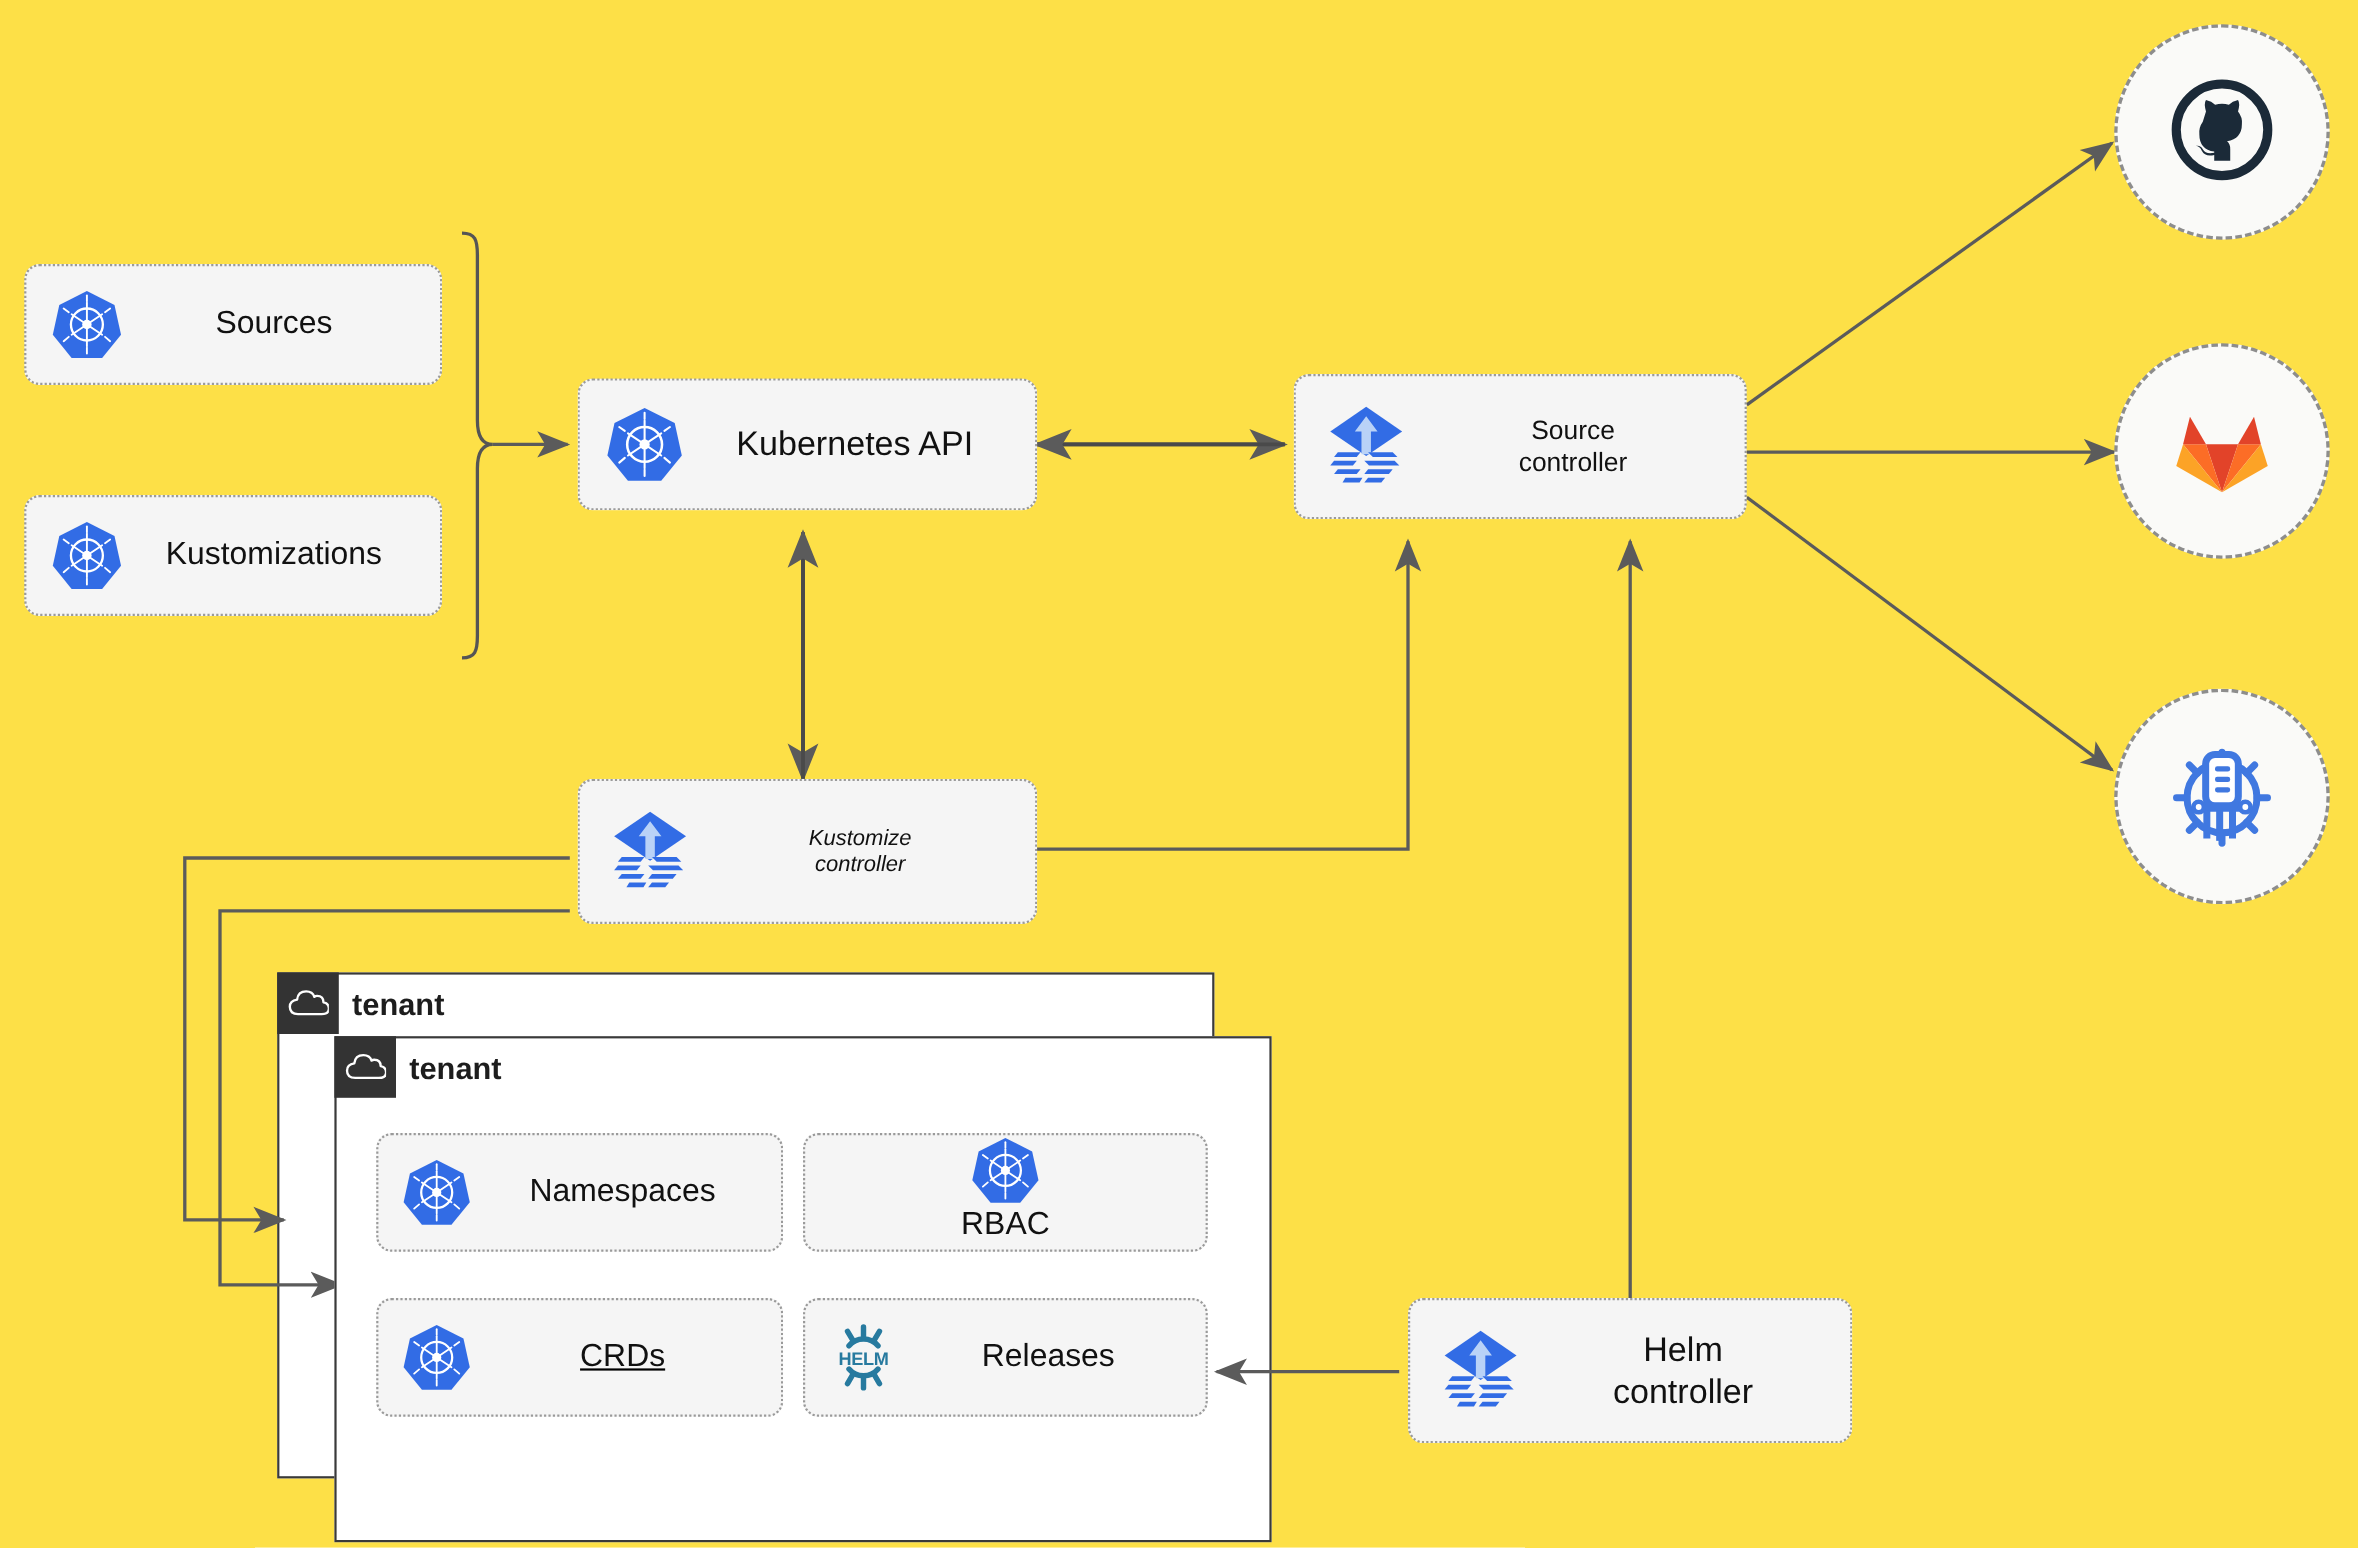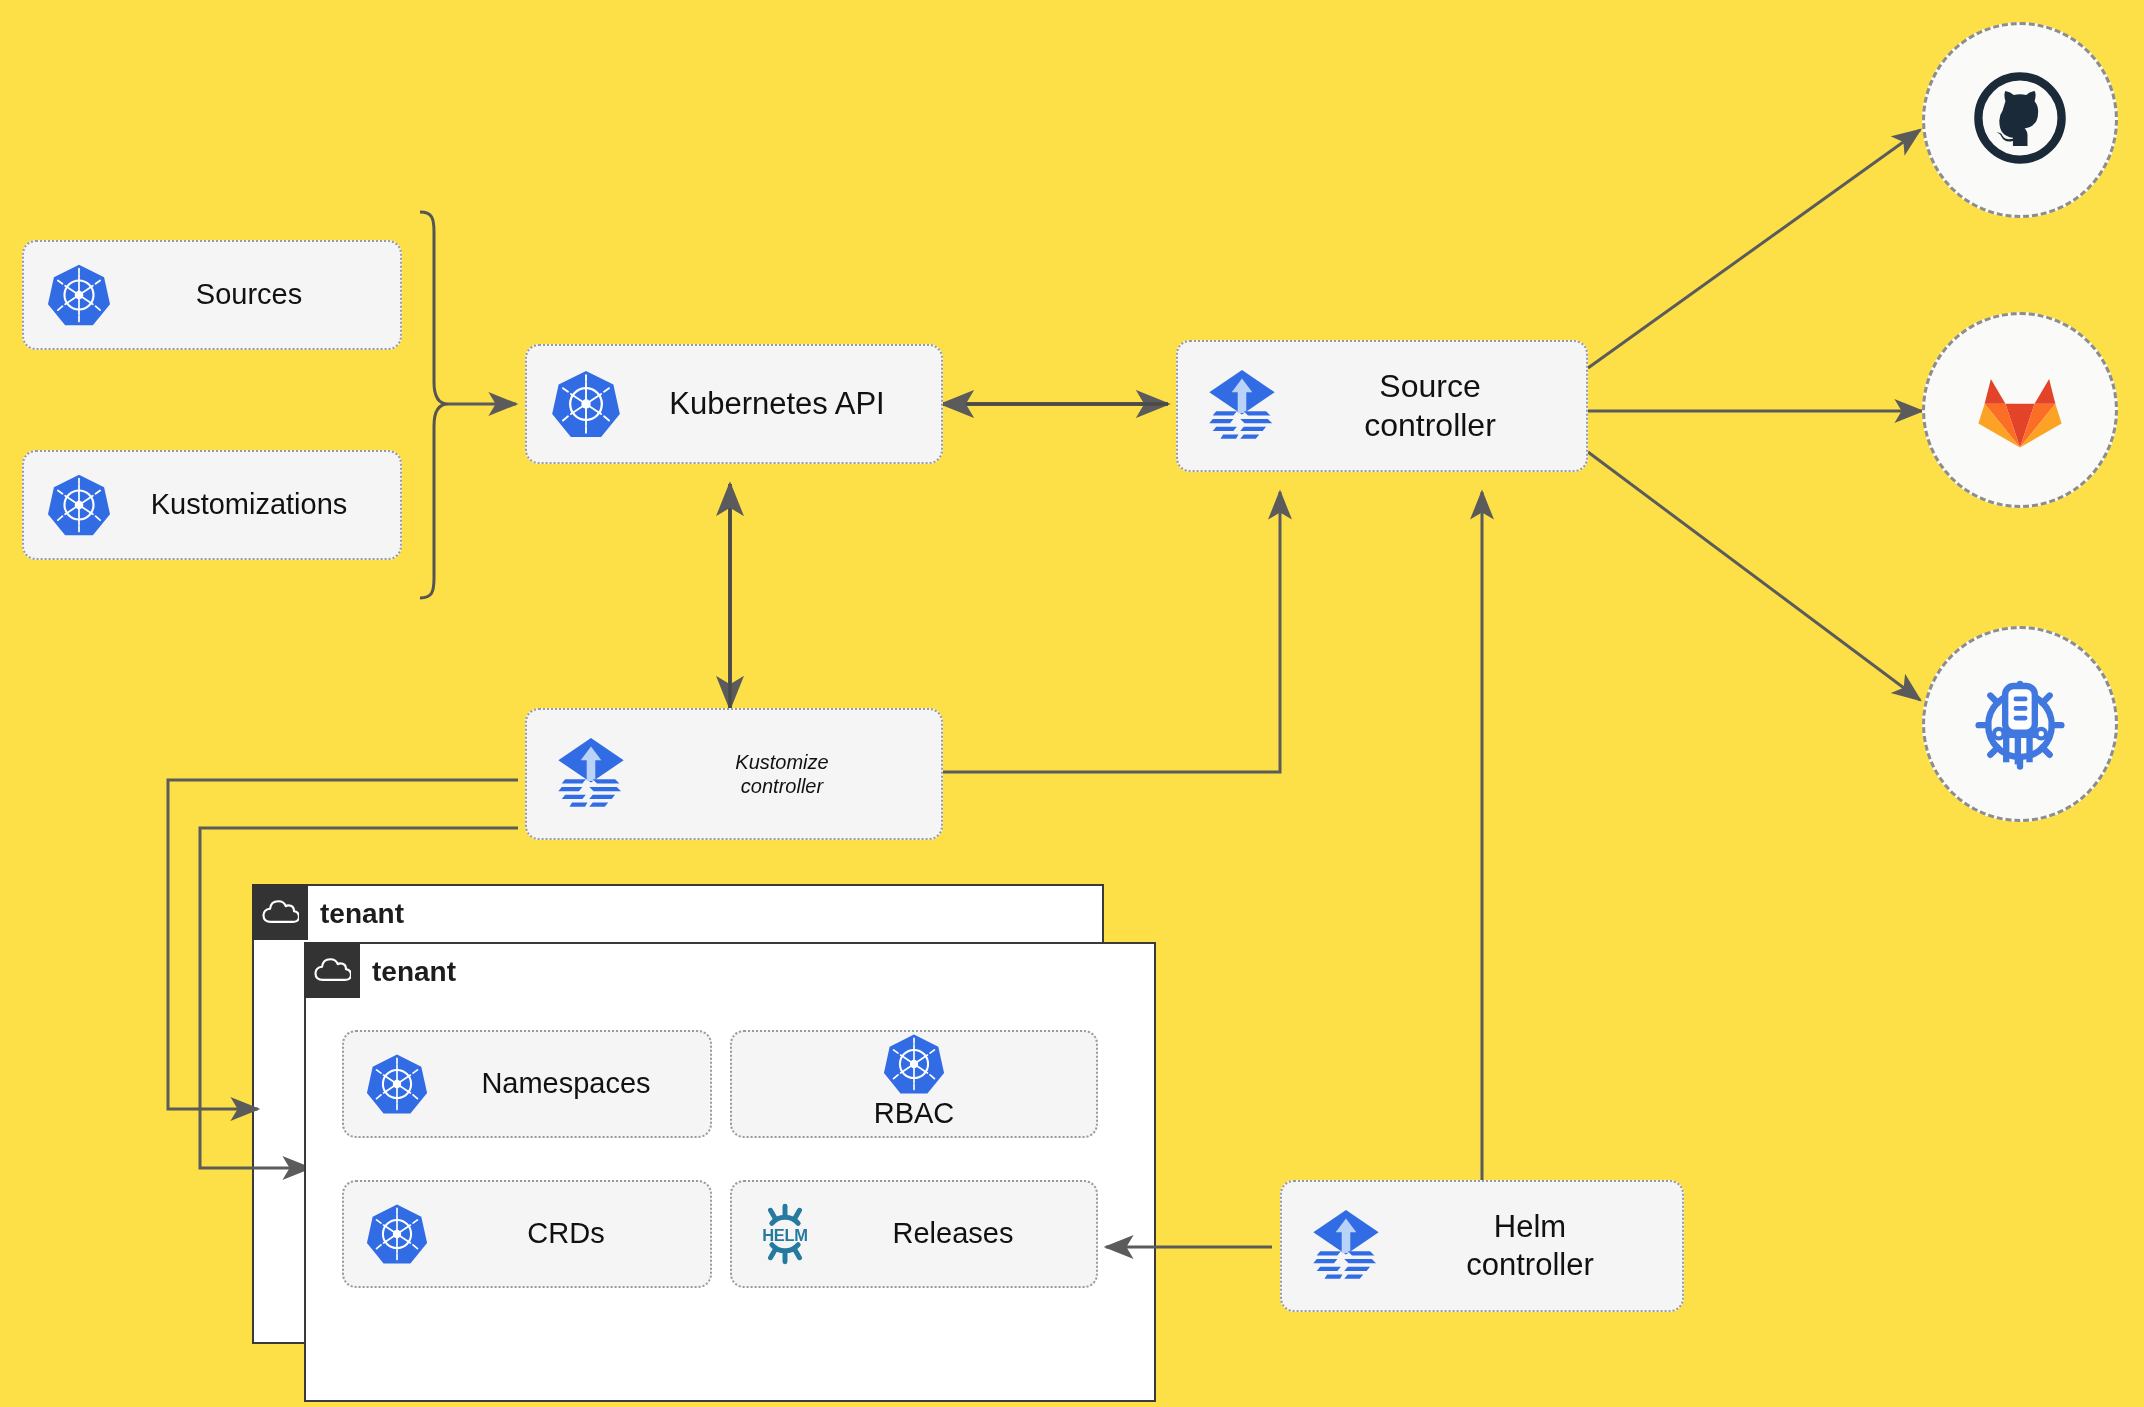--- a/index.html
+++ b/index.html
@@ -195,21 +195,21 @@
           <path d="M52 56 L78 56 L83 61 L57 61 Z"></path>
           <path d="M16 65 L40 65 L36 70 L12 70 Z"></path>
           <path d="M48 65 L80 65 L85 70 L53 70 Z"></path>
           <path d="M20 74 L44 74 L40 79 L16 79 Z"></path>
           <path d="M52 74 L78 74 L74 79 L48 79 Z"></path>
           <path d="M28 83 L46 83 L43 88 L25 88 Z"></path>
           <path d="M52 83 L70 83 L66 88 L48 88 Z"></path>
         </g>
       </svg>
     </span>
-    <span class="lbl" style="font-size:32px;">Source
+    <span class="lbl" style="font-size:24px;">Source
 controller</span>
   </div>
 
   <div class="node" style="left:525px;top:708px;width:418px;height:132px;padding:0 16px;">
     <span class="ico" style="width:96px;">
       <svg width="86" height="86" viewBox="0 0 100 100">
         <path d="M50 8 L88 34 L50 60 L12 34 Z" fill="#326ce5"></path>
         <path d="M50 18 L62 34 L55 34 L55 58 L45 58 L45 34 L38 34 Z" fill="#b9d2f7"></path>
         <g fill="#326ce5">
           <path d="M20 56 L44 56 L40 61 L16 61 Z"></path>
@@ -369,21 +369,21 @@
           <line x1="75" y1="67" x2="82" y2="73"></line>
             <line x1="50" y1="82" x2="50" y2="90"></line>
           <line x1="25" y1="67" x2="18" y2="73"></line>
             <line x1="25" y1="33" x2="18" y2="28"></line>
         </g>
       </svg>
     </span>
     <span class="lbl" style="font-size:29px;">RBAC</span>
   </div>
 
-  <div class="node" style="left:342px;top:1180px;width:370px;height:108px;padding:0 14px;">
+  <div class="node" style="left:342px;top:1180px;width:370px;height:108px;padding:0 14px;text-decoration:underline;">
     <span class="ico" style="width:78px;">
       <svg width="64" height="64" viewBox="0 0 100 100">
         <path d="M50 4 L88 23 L97 64 L71 96 L29 96 L3 64 L12 23 Z" fill="#326ce5"></path>
         <g fill="#fff" stroke="#fff" stroke-width="2.6" stroke-linecap="round">
           <circle cx="50" cy="50" r="6.5" stroke="none"></circle>
           <circle cx="50" cy="50" r="22" fill="none" stroke-width="3.2"></circle>
           <line x1="50" y1="50" x2="50" y2="20"></line>
             <line x1="50" y1="50" x2="71" y2="36"></line>
           <line x1="50" y1="50" x2="71" y2="64"></line>
             <line x1="50" y1="50" x2="50" y2="80"></line>

